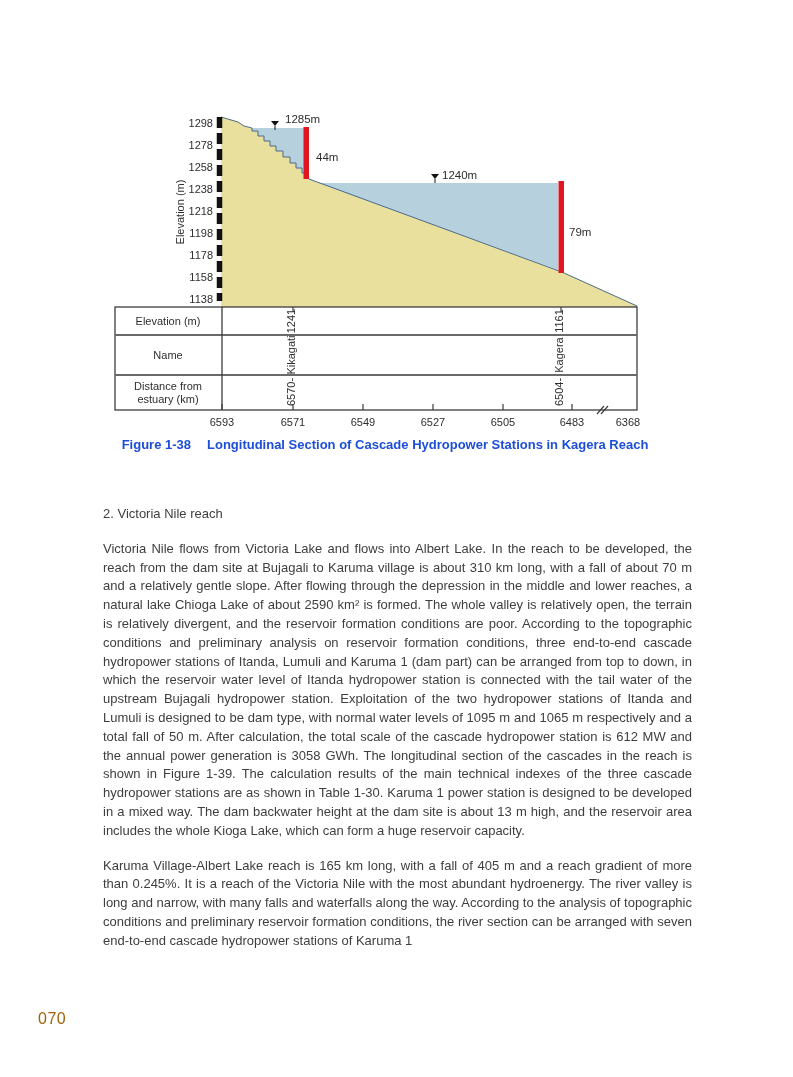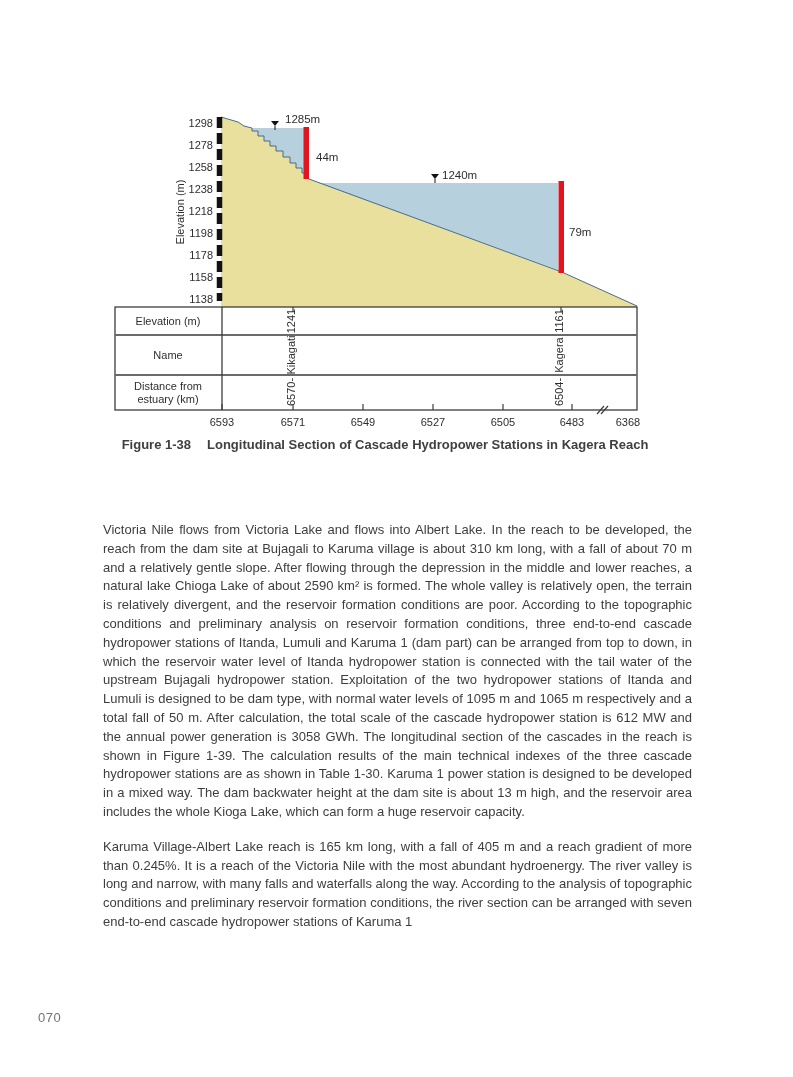--- a/index.html
+++ b/index.html
@@ -1,26 +1,26 @@
 <!DOCTYPE html>
 <html><head>
 <meta charset="utf-8">
 <style>
   html,body{margin:0;padding:0;background:#ffffff;}
   .page{position:relative;width:793px;height:1077px;background:#fff;overflow:hidden;
         font-family:"Liberation Sans",sans-serif;color:#3e3e3e;}
   .figure-svg{position:absolute;left:110px;top:105px;width:540px;height:330px;}
   .figure-caption{position:absolute;left:115px;top:437px;width:540px;text-align:center;
-        color:#404040;font-weight:bold;font-size:13px;white-space:nowrap;}
+        color:#1d4ed8;font-weight:bold;font-size:13px;white-space:nowrap;}
   .figure-caption .cap-label{margin-right:16px;}
   .textcol{position:absolute;left:103px;top:505px;width:589px;font-size:13px;
         line-height:18.8px;text-align:justify;}
   .section-heading{margin:0 0 13px 0;font-size:13px;text-align:left;}
   .textcol p{margin:16px 0 5px 0;}
-  .pagenum{position:absolute;left:38px;top:1010px;font-size:13px;color:#737373;letter-spacing:.5px;}
+  .pagenum{position:absolute;left:38px;top:1010px;font-size:16px;color:#a16207;letter-spacing:.5px;}
   svg text{font-family:"Liberation Sans",sans-serif;fill:#2e2e2e;}
 </style>
 </head>
 <body>
 
 <div class="page">
 
   <svg class="figure-svg" id="chart-svg" viewBox="110 105 540 330">
       <polygon points="221,117 238,122 244,126 252,128 252,131 258,131 258,136 264,136 264,141 270,141 270,146 276,146 276,151 283,151 283,157 290,157 290,163 296,163 296,168 302,168 302,173 306,173 306,177 309,179 559,271 564,273 637,306 637,307 221,307" fill="#e9e09e"></polygon>
       <polygon points="252,128 306,128 306,177 306,173 302,173 302,168 296,168 296,163 290,163 290,157 283,157 283,151 276,151 276,146 270,146 270,141 264,141 264,136 258,136 258,131 252,131" fill="#b6d0de"></polygon>
@@ -78,18 +78,19 @@
       <line x1="435" y1="179" x2="435" y2="183" stroke="#111" stroke-width="1"></line>
       <text x="316" y="161" font-size="11.5">44m</text>
       <text x="569" y="236" font-size="11.5">79m</text>
     </svg>
 
   <div class="figure-caption">
     <span class="cap-label">Figure 1-38</span><span>Longitudinal Section of Cascade Hydropower Stations in Kagera Reach</span>
   </div>
 
   <div class="textcol">
+    <div class="section-heading">2. Victoria Nile reach</div>
     <p>Victoria Nile flows from Victoria Lake and flows into Albert Lake. In the reach to be developed, the reach from the dam site at Bujagali to Karuma village is about 310 km long, with a fall of about 70 m and a relatively gentle slope. After flowing through the depression in the middle and lower reaches, a natural lake Chioga Lake of about 2590 km² is formed. The whole valley is relatively open, the terrain is relatively divergent, and the reservoir formation conditions are poor. According to the topographic conditions and preliminary analysis on reservoir formation conditions, three end-to-end cascade hydropower stations of Itanda, Lumuli and Karuma 1 (dam part) can be arranged from top to down, in which the reservoir water level of Itanda hydropower station is connected with the tail water of the upstream Bujagali hydropower station. Exploitation of the two hydropower stations of Itanda and Lumuli is designed to be dam type, with normal water levels of 1095 m and 1065 m respectively and a total fall of 50 m. After calculation, the total scale of the cascade hydropower station is 612 MW and the annual power generation is 3058 GWh. The longitudinal section of the cascades in the reach is shown in Figure 1-39. The calculation results of the main technical indexes of the three cascade hydropower stations are as shown in Table 1-30. Karuma 1 power station is designed to be developed in a mixed way. The dam backwater height at the dam site is about 13 m high, and the reservoir area includes the whole Kioga Lake, which can form a huge reservoir capacity.</p>
     <p>Karuma Village-Albert Lake reach is 165 km long, with a fall of 405 m and a reach gradient of more than 0.245%. It is a reach of the Victoria Nile with the most abundant hydroenergy. The river valley is long and narrow, with many falls and waterfalls along the way. According to the analysis of topographic conditions and preliminary reservoir formation conditions, the river section can be arranged with seven end-to-end cascade hydropower stations of Karuma 1</p>
   </div>
 
   <div class="pagenum">070</div>
 </div>
 
 </body></html>

